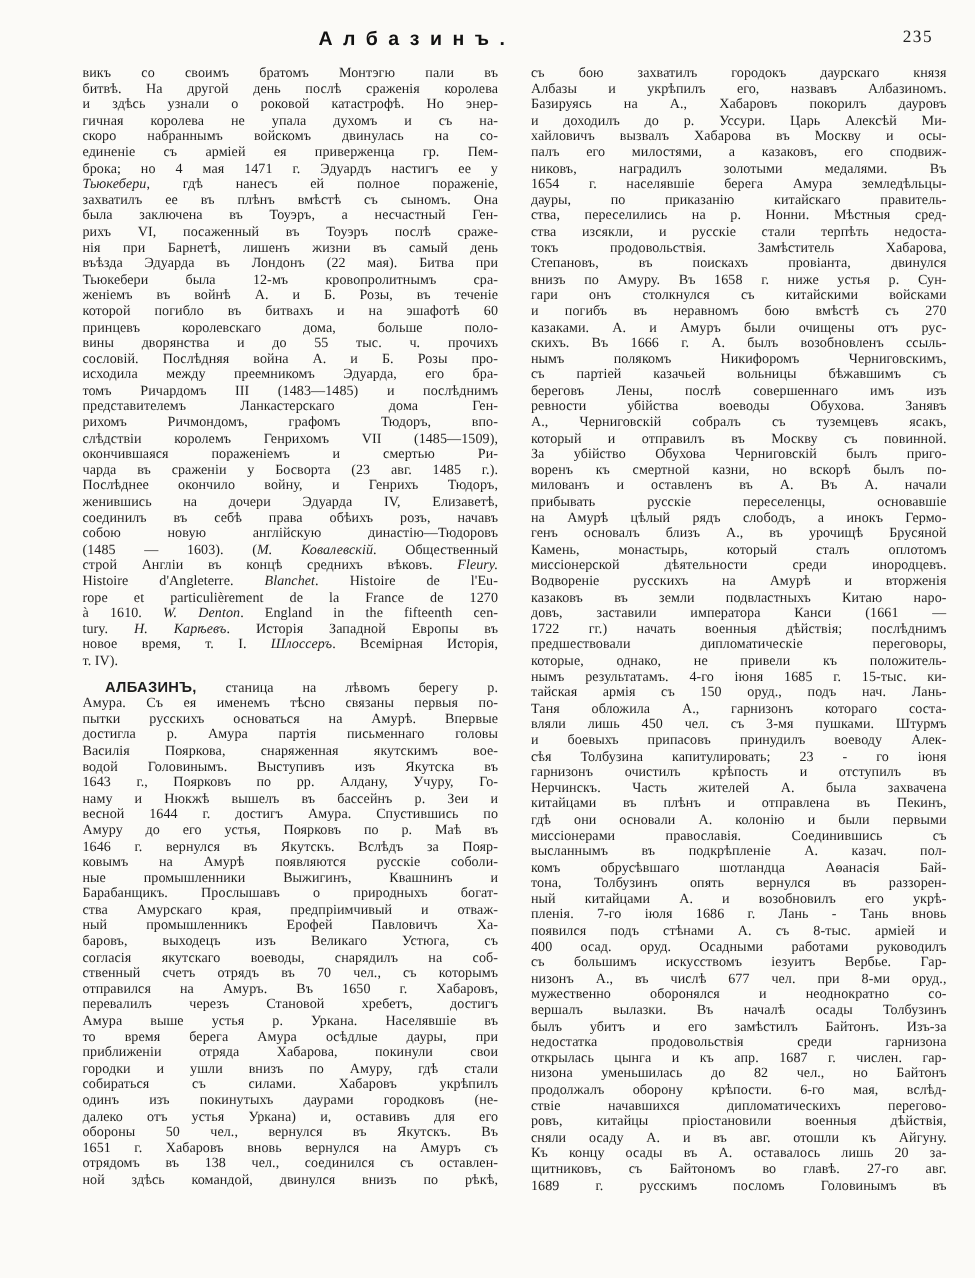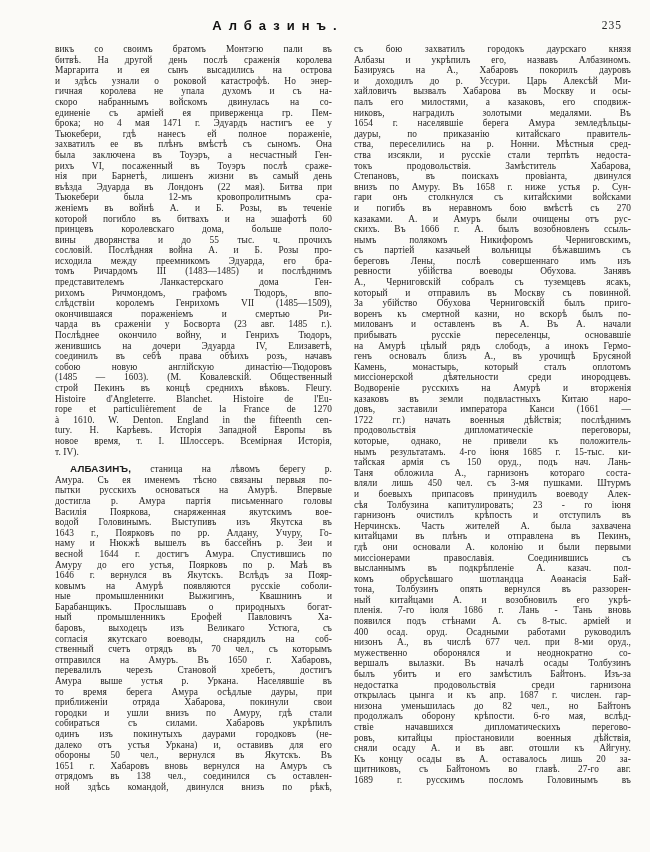--- a/index.html
+++ b/index.html
@@ -29,39 +29,38 @@
   .line{
     font-size:9.4px;line-height:10.6px;height:10.6px;
     text-align:justify;text-align-last:justify;
     white-space:normal;overflow:hidden;
     letter-spacing:0.05px;
   }
   .line.end{text-align-last:left;}
   .line.ind{text-indent:15px;}
   .line.gap{margin-top:7px;}
   .st-r{font-style:normal;}
-  .st-i{}
+  .st-i{font-style:italic;}
   .st-b{
     font-family:"Liberation Sans","DejaVu Sans",sans-serif;
     font-weight:bold;font-size:9.8px;letter-spacing:0.2px;
   }
 </style>
 </head>
 <body>
 
 <div class="page">
   <div class="page-header">
     <div class="article-title">Албазинъ.</div>
     <div class="page-number">235</div>
   </div>
   <div class="columns">
     <div class="col">
         <div class="line"><span class="st-r">викъ со своимъ братомъ Монтэгю пали въ</span></div>
         <div class="line"><span class="st-r">битвѣ. На другой день послѣ сраженія королева</span></div>
-        <div class="line"><span class="st-r">Маргарита и ея сынъ высадились на острова</span></div>
         <div class="line"><span class="st-r">и здѣсь узнали о роковой катастрофѣ. Но энер-</span></div>
         <div class="line"><span class="st-r">гичная королева не упала духомъ и съ на-</span></div>
         <div class="line"><span class="st-r">скоро набраннымъ войскомъ двинулась на со-</span></div>
         <div class="line"><span class="st-r">единеніе съ арміей ея приверженца гр. Пем-</span></div>
         <div class="line"><span class="st-r">брока; но 4 мая 1471 г. Эдуардъ настигъ ее у</span></div>
         <div class="line"><span class="st-i">Тьюкебери</span><span class="st-r">, гдѣ нанесъ ей полное пораженіе,</span></div>
         <div class="line"><span class="st-r">захватилъ ее въ плѣнъ вмѣстѣ съ сыномъ. Она</span></div>
         <div class="line"><span class="st-r">была заключена въ Тоуэръ, а несчастный Ген-</span></div>
         <div class="line"><span class="st-r">рихъ VI, посаженный въ Тоуэръ послѣ сраже-</span></div>
         <div class="line"><span class="st-r">нія при Барнетѣ, лишенъ жизни въ самый день</span></div>
@@ -77,41 +76,42 @@
         <div class="line"><span class="st-r">представителемъ Ланкастерскаго дома Ген-</span></div>
         <div class="line"><span class="st-r">рихомъ Ричмондомъ, графомъ Тюдоръ, впо-</span></div>
         <div class="line"><span class="st-r">слѣдствіи королемъ Генрихомъ VII (1485—1509),</span></div>
         <div class="line"><span class="st-r">окончившаяся пораженіемъ и смертью Ри-</span></div>
         <div class="line"><span class="st-r">чарда въ сраженіи у Босворта (23 авг. 1485 г.).</span></div>
         <div class="line"><span class="st-r">Послѣднее окончило войну, и Генрихъ Тюдоръ,</span></div>
         <div class="line"><span class="st-r">женившись на дочери Эдуарда IV, Елизаветѣ,</span></div>
         <div class="line"><span class="st-r">соединилъ въ себѣ права обѣихъ розъ, начавъ</span></div>
         <div class="line"><span class="st-r">собою новую англійскую династію—Тюдоровъ</span></div>
         <div class="line"><span class="st-r">(1485 — 1603). (</span><span class="st-i">М. Ковалевскій</span><span class="st-r">. Общественный</span></div>
-        <div class="line"><span class="st-r">строй Пекинъ въ концѣ среднихъ вѣковъ. </span><span class="st-i">Fleury.</span></div>
+        <div class="line"><span class="st-r">строй Англіи въ концѣ среднихъ вѣковъ. </span><span class="st-i">Fleury.</span></div>
         <div class="line"><span class="st-r">Histoire d'Angleterre. </span><span class="st-i">Blanchet</span><span class="st-r">. Histoire de l'Eu-</span></div>
         <div class="line"><span class="st-r">rope et particulièrement de la France de 1270</span></div>
         <div class="line"><span class="st-r">à 1610. </span><span class="st-i">W. Denton</span><span class="st-r">. England in the fifteenth cen-</span></div>
         <div class="line"><span class="st-r">tury. </span><span class="st-i">Н. Карѣевъ</span><span class="st-r">. Исторія Западной Европы въ</span></div>
         <div class="line"><span class="st-r">новое время, т. I. </span><span class="st-i">Шлоссеръ</span><span class="st-r">. Всемірная Исторія,</span></div>
         <div class="line end"><span class="st-r">т. IV).</span></div>
         <div class="line ind gap"><span class="st-b">АЛБАЗИНЪ,</span><span class="st-r"> станица на лѣвомъ берегу р.</span></div>
         <div class="line"><span class="st-r">Амура. Съ ея именемъ тѣсно связаны первыя по-</span></div>
         <div class="line"><span class="st-r">пытки русскихъ основаться на Амурѣ. Впервые</span></div>
         <div class="line"><span class="st-r">достигла р. Амура партія письменнаго головы</span></div>
         <div class="line"><span class="st-r">Василія Пояркова, снаряженная якутскимъ вое-</span></div>
         <div class="line"><span class="st-r">водой Головинымъ. Выступивъ изъ Якутска въ</span></div>
         <div class="line"><span class="st-r">1643 г., Поярковъ по рр. Алдану, Учуру, Го-</span></div>
         <div class="line"><span class="st-r">наму и Нюкжѣ вышелъ въ бассейнъ р. Зеи и</span></div>
         <div class="line"><span class="st-r">весной 1644 г. достигъ Амура. Спустившись по</span></div>
         <div class="line"><span class="st-r">Амуру до его устья, Поярковъ по р. Маѣ въ</span></div>
         <div class="line"><span class="st-r">1646 г. вернулся въ Якутскъ. Вслѣдъ за Пояр-</span></div>
         <div class="line"><span class="st-r">ковымъ на Амурѣ появляются русскіе соболи-</span></div>
         <div class="line"><span class="st-r">ные промышленники Выжигинъ, Квашнинъ и</span></div>
         <div class="line"><span class="st-r">Барабанщикъ. Прослышавъ о природныхъ богат-</span></div>
+        <div class="line"><span class="st-r">ства Амурскаго края, предпріимчивый и отваж-</span></div>
         <div class="line"><span class="st-r">ный промышленникъ Ерофей Павловичъ Ха-</span></div>
         <div class="line"><span class="st-r">баровъ, выходецъ изъ Великаго Устюга, съ</span></div>
         <div class="line"><span class="st-r">согласія якутскаго воеводы, снарядилъ на соб-</span></div>
         <div class="line"><span class="st-r">ственный счетъ отрядъ въ 70 чел., съ которымъ</span></div>
         <div class="line"><span class="st-r">отправился на Амуръ. Въ 1650 г. Хабаровъ,</span></div>
         <div class="line"><span class="st-r">перевалилъ черезъ Становой хребетъ, достигъ</span></div>
         <div class="line"><span class="st-r">Амура выше устья р. Уркана. Населявшіе въ</span></div>
         <div class="line"><span class="st-r">то время берега Амура осѣдлые дауры, при</span></div>
         <div class="line"><span class="st-r">приближеніи отряда Хабарова, покинули свои</span></div>
         <div class="line"><span class="st-r">городки и ушли внизъ по Амуру, гдѣ стали</span></div>
@@ -153,40 +153,41 @@
         <div class="line"><span class="st-r">милованъ и оставленъ въ А. Въ А. начали</span></div>
         <div class="line"><span class="st-r">прибывать русскіе переселенцы, основавшіе</span></div>
         <div class="line"><span class="st-r">на Амурѣ цѣлый рядъ слободъ, а инокъ Гермо-</span></div>
         <div class="line"><span class="st-r">генъ основалъ близъ А., въ урочищѣ Брусяной</span></div>
         <div class="line"><span class="st-r">Камень, монастырь, который сталъ оплотомъ</span></div>
         <div class="line"><span class="st-r">миссіонерской дѣятельности среди инородцевъ.</span></div>
         <div class="line"><span class="st-r">Водвореніе русскихъ на Амурѣ и вторженія</span></div>
         <div class="line"><span class="st-r">казаковъ въ земли подвластныхъ Китаю наро-</span></div>
         <div class="line"><span class="st-r">довъ, заставили императора Канси (1661 —</span></div>
         <div class="line"><span class="st-r">1722 гг.) начать военныя дѣйствія; послѣднимъ</span></div>
-        <div class="line"><span class="st-r">продовольствія дипломатическіе переговоры,</span></div>
+        <div class="line"><span class="st-r">предшествовали дипломатическіе переговоры,</span></div>
         <div class="line"><span class="st-r">которые, однако, не привели къ положитель-</span></div>
         <div class="line"><span class="st-r">нымъ результатамъ. 4-го іюня 1685 г. 15-тыс. ки-</span></div>
         <div class="line"><span class="st-r">тайская армія съ 150 оруд., подъ нач. Лань-</span></div>
         <div class="line"><span class="st-r">Таня обложила А., гарнизонъ котораго соста-</span></div>
         <div class="line"><span class="st-r">вляли лишь 450 чел. съ 3-мя пушками. Штурмъ</span></div>
         <div class="line"><span class="st-r">и боевыхъ припасовъ принудилъ воеводу Алек-</span></div>
         <div class="line"><span class="st-r">сѣя Толбузина капитулировать; 23 - го іюня</span></div>
         <div class="line"><span class="st-r">гарнизонъ очистилъ крѣпость и отступилъ въ</span></div>
         <div class="line"><span class="st-r">Нерчинскъ. Часть жителей А. была захвачена</span></div>
         <div class="line"><span class="st-r">китайцами въ плѣнъ и отправлена въ Пекинъ,</span></div>
         <div class="line"><span class="st-r">гдѣ они основали А. колонію и были первыми</span></div>
         <div class="line"><span class="st-r">миссіонерами православія. Соединившись съ</span></div>
         <div class="line"><span class="st-r">высланнымъ въ подкрѣпленіе А. казач. пол-</span></div>
         <div class="line"><span class="st-r">комъ обрусѣвшаго шотландца Аѳанасія Бай-</span></div>
         <div class="line"><span class="st-r">тона, Толбузинъ опять вернулся въ раззорен-</span></div>
         <div class="line"><span class="st-r">ный китайцами А. и возобновилъ его укрѣ-</span></div>
         <div class="line"><span class="st-r">пленія. 7-го іюля 1686 г. Лань - Тань вновь</span></div>
         <div class="line"><span class="st-r">появился подъ стѣнами А. съ 8-тыс. арміей и</span></div>
         <div class="line"><span class="st-r">400 осад. оруд. Осадными работами руководилъ</span></div>
+        <div class="line"><span class="st-r">съ большимъ искусствомъ іезуитъ Вербье. Гар-</span></div>
         <div class="line"><span class="st-r">низонъ А., въ числѣ 677 чел. при 8-ми оруд.,</span></div>
         <div class="line"><span class="st-r">мужественно оборонялся и неоднократно со-</span></div>
         <div class="line"><span class="st-r">вершалъ вылазки. Въ началѣ осады Толбузинъ</span></div>
         <div class="line"><span class="st-r">былъ убитъ и его замѣстилъ Байтонъ. Изъ-за</span></div>
         <div class="line"><span class="st-r">недостатка продовольствія среди гарнизона</span></div>
         <div class="line"><span class="st-r">открылась цынга и къ апр. 1687 г. числен. гар-</span></div>
         <div class="line"><span class="st-r">низона уменьшилась до 82 чел., но Байтонъ</span></div>
         <div class="line"><span class="st-r">продолжалъ оборону крѣпости. 6-го мая, вслѣд-</span></div>
         <div class="line"><span class="st-r">ствіе начавшихся дипломатическихъ перегово-</span></div>
         <div class="line"><span class="st-r">ровъ, китайцы пріостановили военныя дѣйствія,</span></div>

